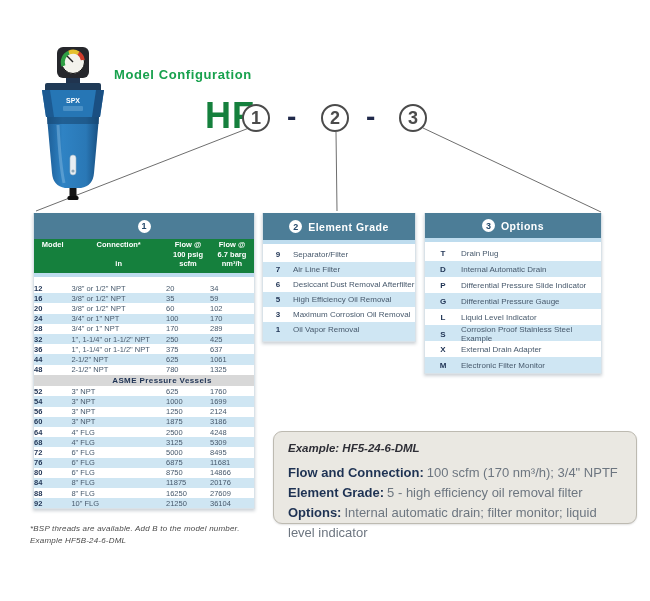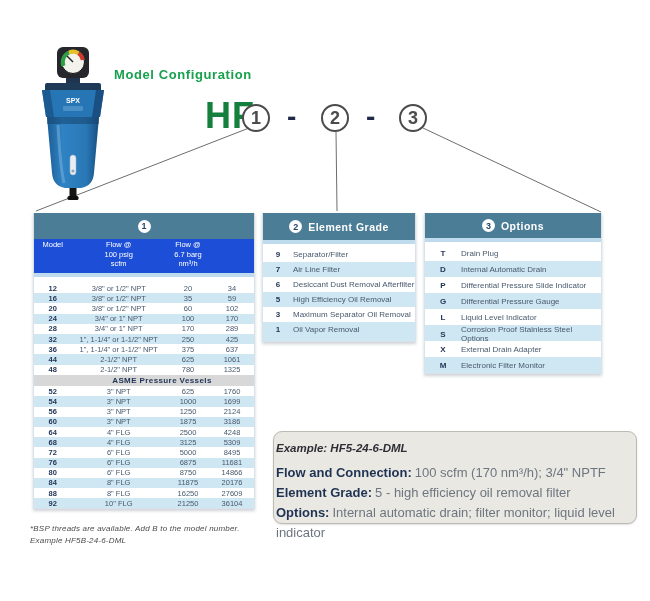--- a/index.html
+++ b/index.html
@@ -30,26 +30,26 @@
   .t-head { background:#4c7d97; color:#fff; display:flex; align-items:center; justify-content:center; gap:6px; }
   .t-head .title { font-weight:bold; letter-spacing:0.5px; }
   .head-circle { width:13px; height:13px; border-radius:50%; background:#ffffff; color:#23486a;
     font-size:9px; font-weight:bold; display:flex; align-items:center; justify-content:center; flex:0 0 auto; }
   .strip { height:4px; background:#bedcee; }
   .gap { height:6px; background:#fff; }
 
   
   #table1 { left:33px; width:222px; }
   #table1 .t-head { height:26px; font-size:11px; }
-  .t1-colhead { background:#1d4ed8; color:#fff; display:grid; grid-template-columns:17% 43% 20% 20%;
-    padding:1px 0 5px 0; font-weight:normal; font-size:7.5px; text-align:center; }
+  .t1-colhead { background:#15803d; color:#fff; display:grid; grid-template-columns:17% 43% 20% 20%;
+    padding:1px 0 5px 0; font-weight:bold; font-size:7.5px; text-align:center; }
   .t1-colhead .col { display:flex; flex-direction:column; justify-content:flex-start; height:28px; line-height:9.5px; }
   .t1-colhead .col .spacer { flex:1; }
   .t1-row { display:grid; grid-template-columns:17% 43% 20% 20%; height:10.2px; align-items:center;
-    font-size:7.5px; color:#47596c; text-align:center; }
+    font-size:7.5px; color:#47596c; text-align:left; }
   .t1-row .model { font-weight:bold; color:#1e3253; }
   .t1-rows div.t1-row:nth-of-type(even) { background:#cfe6f3; }
   .asme-band { height:11.5px; background:#d8d8d8; color:#1e3253; font-size:8px; font-weight:bold;
     display:flex; align-items:center; justify-content:center; letter-spacing:0.4px;padding-left:36px; }
 
   
   #table2 { left:262px; width:154px; }
   #table2 .t-head { height:27px; font-size:10.5px; }
   #table3 { left:424px; width:178px; }
   #table3 .t-head { height:25px; font-size:10.5px; }
@@ -59,21 +59,21 @@
   .code-row .code { font-weight:bold; color:#1e3253; text-align:center; }
   .code-rows div.code-row:nth-of-type(even) { background:#cfe6f3; }
   .bottom-strip { height:4px; background:#cfe6f3; }
 
   
   .footnote { position:absolute; left:30px; top:523px; font-size:8px; font-style:italic;
     color:#4a4a4a; line-height:1.45; letter-spacing:0.2px; }
 
   
   #example-box { position:absolute; left:273px; top:431px; width:364px; height:93px;
-    background:#eae8e2; border:1px solid #bdbab1; border-radius:9px; padding:10px 2px;
+    background:#eae8e2; border:1px solid #bdbab1; border-radius:9px; padding:10px 14px;
     box-shadow:0 1px 2px rgba(0,0,0,0.12); }
   #example-box .ex-title { font-size:11.5px; font-weight:bold; font-style:italic; color:#2e2e36; }
   #example-box .ex-lines { margin-top:9px; }
   #example-box .ex-line { font-size:13px; line-height:1.55; color:#6d7680; }
   #example-box .ex-line .lbl { font-weight:bold; color:#1e3253; margin-right:3px; }
 </style>
 </head>
 <body>
 
 <div id="canvas">
@@ -137,20 +137,25 @@
 
   <div class="dtable" id="table1">
     <div class="t-head">
       <span class="head-circle">1</span>
     </div>
     <div class="t1-colhead">
       <div class="col">
         <span>Model</span>
       </div>
       <div class="col">
+        <span>Connection*</span>
+        <span class="spacer"></span>
+        <span>in</span>
+      </div>
+      <div class="col">
         <span>Flow @</span>
         <span class="spacer"></span>
         <span>100 psig</span>
         <span>scfm</span>
       </div>
       <div class="col">
         <span>Flow @</span>
         <span class="spacer"></span>
         <span>6.7 barg</span>
         <span>nm³/h</span>
@@ -338,21 +343,21 @@
           <span>Desiccant Dust Removal Afterfilter</span>
         </div>
 
         <div class="code-row">
           <span class="code">5</span>
           <span>High Efficiency Oil Removal</span>
         </div>
 
         <div class="code-row">
           <span class="code">3</span>
-          <span>Maximum Separator Oil Removal</span>
+          <span>Maximum Corrosion Oil Removal</span>
         </div>
 
         <div class="code-row">
           <span class="code">1</span>
           <span>Oil Vapor Removal</span>
         </div>
       </div>
     <div class="bottom-strip"></div>
   </div>
 
@@ -385,21 +390,21 @@
           <span>Differential Pressure Gauge</span>
         </div>
 
         <div class="code-row">
           <span class="code">L</span>
           <span>Liquid Level Indicator</span>
         </div>
 
         <div class="code-row">
           <span class="code">S</span>
-          <span>Corrosion Proof Stainless Steel Options</span>
+          <span>Corrosion Proof Stainless Steel Example</span>
         </div>
 
         <div class="code-row">
           <span class="code">X</span>
           <span>External Drain Adapter</span>
         </div>
 
         <div class="code-row">
           <span class="code">M</span>
           <span>Electronic Filter Monitor</span>

